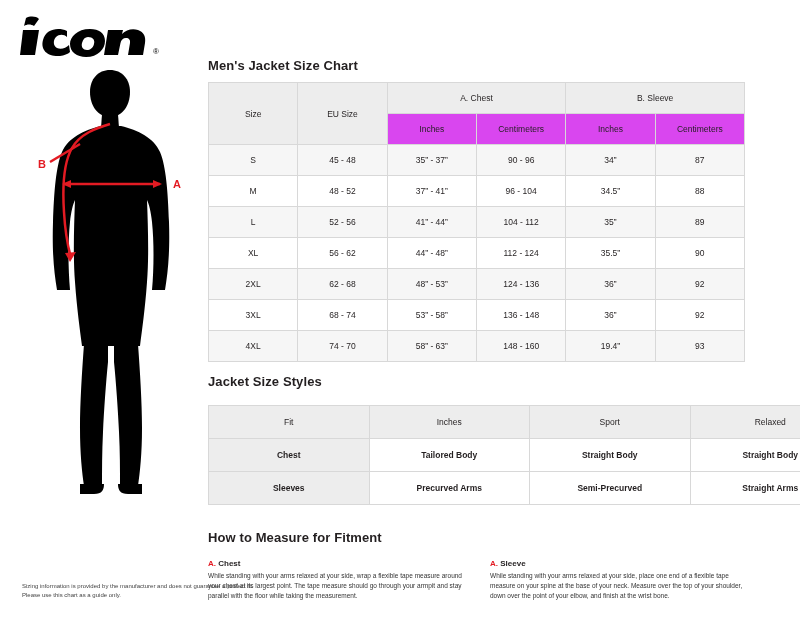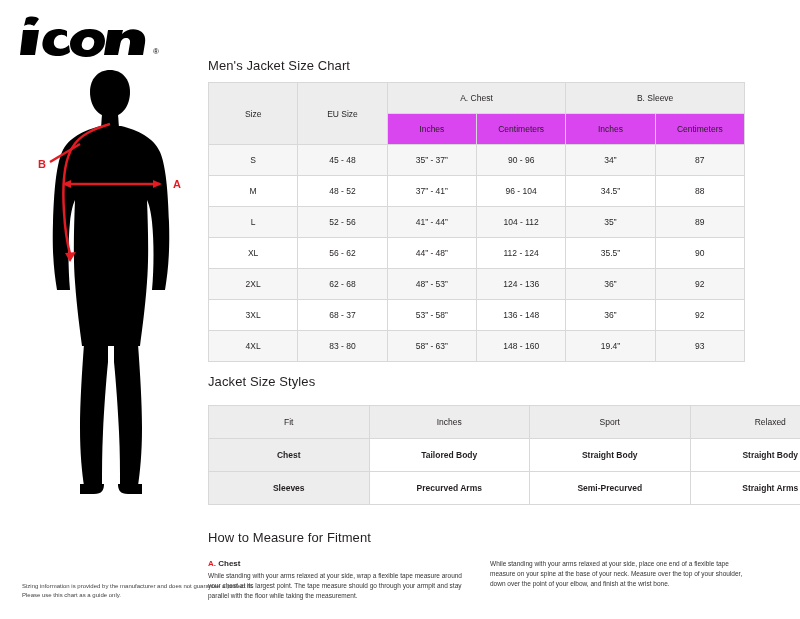--- a/index.html
+++ b/index.html
@@ -37,21 +37,21 @@
   
   .content {
     position: absolute;
     left: 208px;
     top: 58px;
     width: 572px;
   }
 
   h2.section-title {
     font-size: 13px;
-    font-weight: normal;
+    font-weight: bold;
     margin: 0 0 9px 0;
     letter-spacing: .1px;
     color: #231f20;
   }
 
   table.size-table {
     border-collapse: collapse;
     width: 537px;
     table-layout: fixed;
   }
@@ -249,29 +249,29 @@
       <tr class="row-alt">
         <td class="cell-size">2XL</td>
         <td>62 - 68</td>
         <td>48” - 53”</td>
         <td>124 - 136</td>
         <td>36”</td>
         <td>92</td>
       </tr>
       <tr class="row-plain">
         <td class="cell-size">3XL</td>
-        <td>68 - 37</td>
+        <td>68 - 74</td>
         <td>53” - 58”</td>
         <td>136 - 148</td>
         <td>36”</td>
         <td>92</td>
       </tr>
       <tr class="row-alt">
         <td class="cell-size">4XL</td>
-        <td>83 - 80</td>
+        <td>74 - 70</td>
         <td>58” - 63”</td>
         <td>148 - 160</td>
         <td>19.4”</td>
         <td>93</td>
       </tr>
     </tbody>
   </table>
 
   <h2 class="section-title" style="margin-top:12px;">Jacket Size Styles</h2>
 
@@ -299,20 +299,21 @@
   </table>
 
   <h2 class="section-title" style="margin-top:25px;">How to Measure for Fitment</h2>
 
   <div class="measure-wrap">
     <div class="measure-col">
       <div class="measure-head"><span class="red">A.</span><span> Chest</span></div>
       <div class="measure-body">While standing with your arms relaxed at your side, wrap a flexible tape measure around your chest at its largest point. The tape measure should go through your armpit and stay parallel with the floor while taking the measurement.</div>
     </div>
     <div class="measure-col">
+      <div class="measure-head"><span class="red">A.</span><span> Sleeve</span></div>
       <div class="measure-body">While standing with your arms relaxed at your side, place one end of a flexible tape measure on your spine at the base of your neck. Measure over the top of your shoulder, down over the point of your elbow, and finish at the wrist bone.</div>
     </div>
   </div>
 </div>
 
 <div class="footer">
   <div>Sizing information is provided by the manufacturer and does not guarantee a perfect fit.</div>
   <div>Please use this chart as a guide only.</div>
 </div>
 

